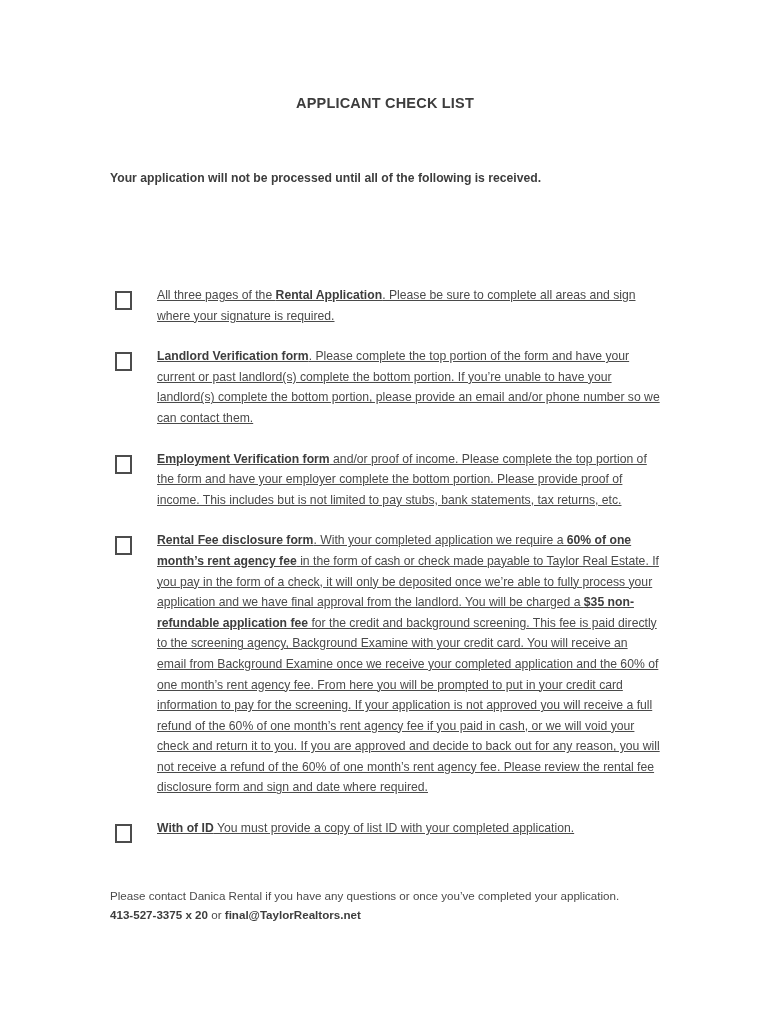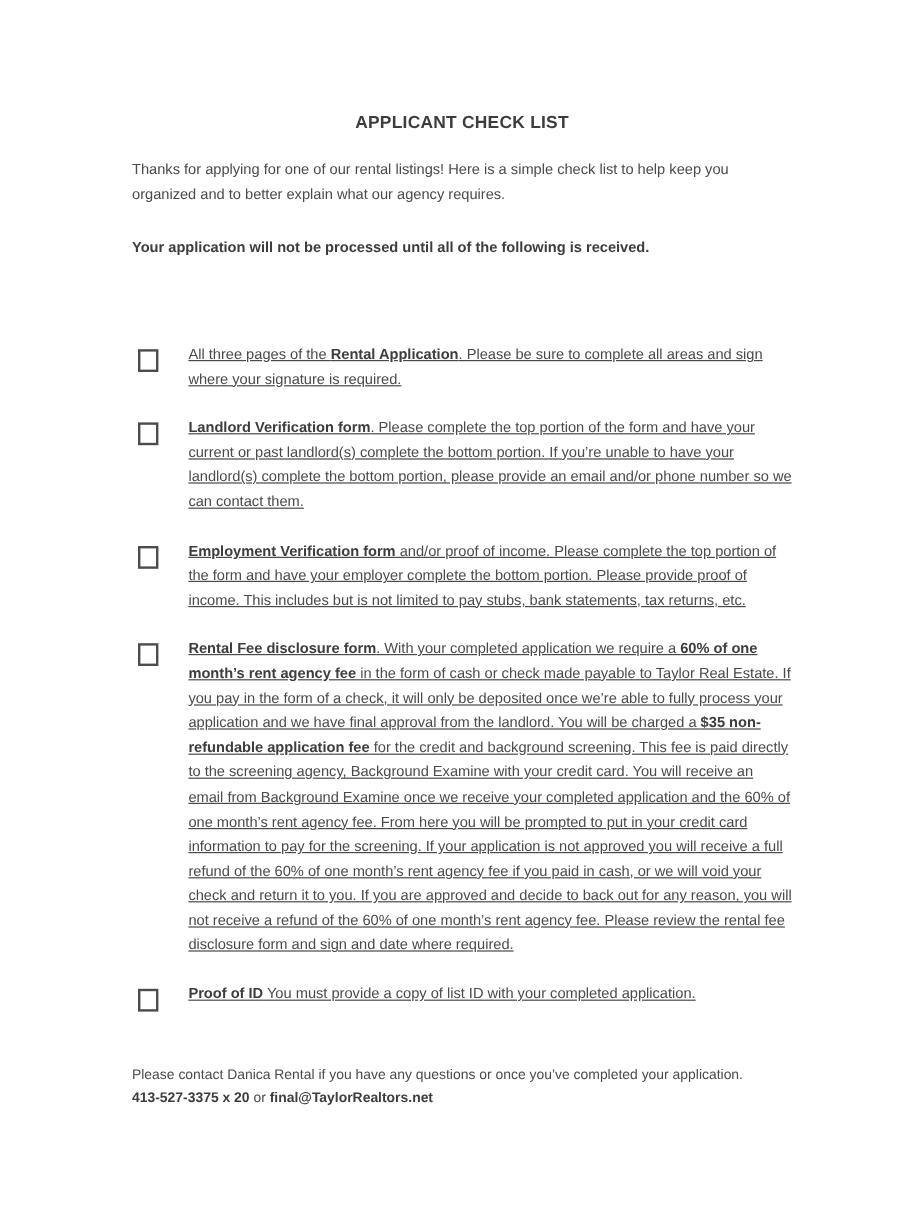--- a/index.html
+++ b/index.html
@@ -39,21 +39,21 @@
     width: 550px;
   }
   p.intro {
     margin: 0;
     font-size: 12.2px;
     line-height: 20.5px;
     color: #4a4a4a;
     width: 530px;
   }
   p.notice {
-    margin: 24px 0 0 0;
+    margin: 37px 0 0 0;
     font-size: 12.2px;
     line-height: 20.5px;
     font-weight: bold;
     color: #3d3d3d;
   }
   .checklist {
     position: absolute;
     left: 110px;
     top: 250px;
     width: 560px;
@@ -110,21 +110,20 @@
   }
 </style>
 </head>
 <body>
 
 <div class="page">
 
   <div class="doc-title">APPLICANT CHECK LIST</div>
 
   <div class="content">
-    <p class="intro">Thanks for applying for one of our rental listings! Here is a simple check list to help keep you organized and to better explain what our agency requires.</p>
     <p class="notice">Your application will not be processed until all of the following is received.</p>
   </div>
 
   <div class="checklist">
 
     <div class="check-item item-gap-1">
       <span class="checkbox"></span>
       <div class="check-text"><span>All three pages of the </span><b>Rental Application</b><span>. Please be sure to complete all areas and sign where your signature is required.</span></div>
     </div>
 
@@ -138,21 +137,21 @@
       <div class="check-text"><b>Employment Verification form</b><span> and/or proof of income. Please complete the top portion of the form and have your employer complete the bottom portion. Please provide proof of income. This includes but is not limited to pay stubs, bank statements, tax returns, etc.</span></div>
     </div>
 
     <div class="check-item item-gap-4">
       <span class="checkbox"></span>
       <div class="check-text"><b>Rental Fee disclosure form</b><span>. With your completed application we require a </span><b>60% of one month’s rent agency fee</b><span> in the form of cash or check made payable to Taylor Real Estate. If you pay in the form of a check, it will only be deposited once we’re able to fully process your application and we have final approval from the landlord. You will be charged a </span><b>$35 non-refundable application fee</b><span> for the credit and background screening. This fee is paid directly to the screening agency, Background Examine with your credit card. You will receive an email from Background Examine once we receive your completed application and the 60% of one month’s rent agency fee. From here you will be prompted to put in your credit card information to pay for the screening. If your application is not approved you will receive a full refund of the 60% of one month’s rent agency fee if you paid in cash, or we will void your check and return it to you. If you are approved and decide to back out for any reason, you will not receive a refund of the 60% of one month’s rent agency fee. Please review the rental fee disclosure form and sign and date where required.</span></div>
     </div>
 
     <div class="check-item item-gap-4">
       <span class="checkbox"></span>
-      <div class="check-text"><b>Proof of ID</b><span> You must provide a copy of list ID with your completed application.</span></div>
+      <div class="check-text"><b>With of ID</b><span> You must provide a copy of list ID with your completed application.</span></div>
     </div>
 
   </div>
 
   <div class="footer">
     <p>Please contact Danica Rental if you have any questions or once you’ve completed your application.</p>
     <p class="contact-line"><b>413-527-3375 x 20</b><span> or </span><b>final@TaylorRealtors.net</b></p>
   </div>
 
 </div>

